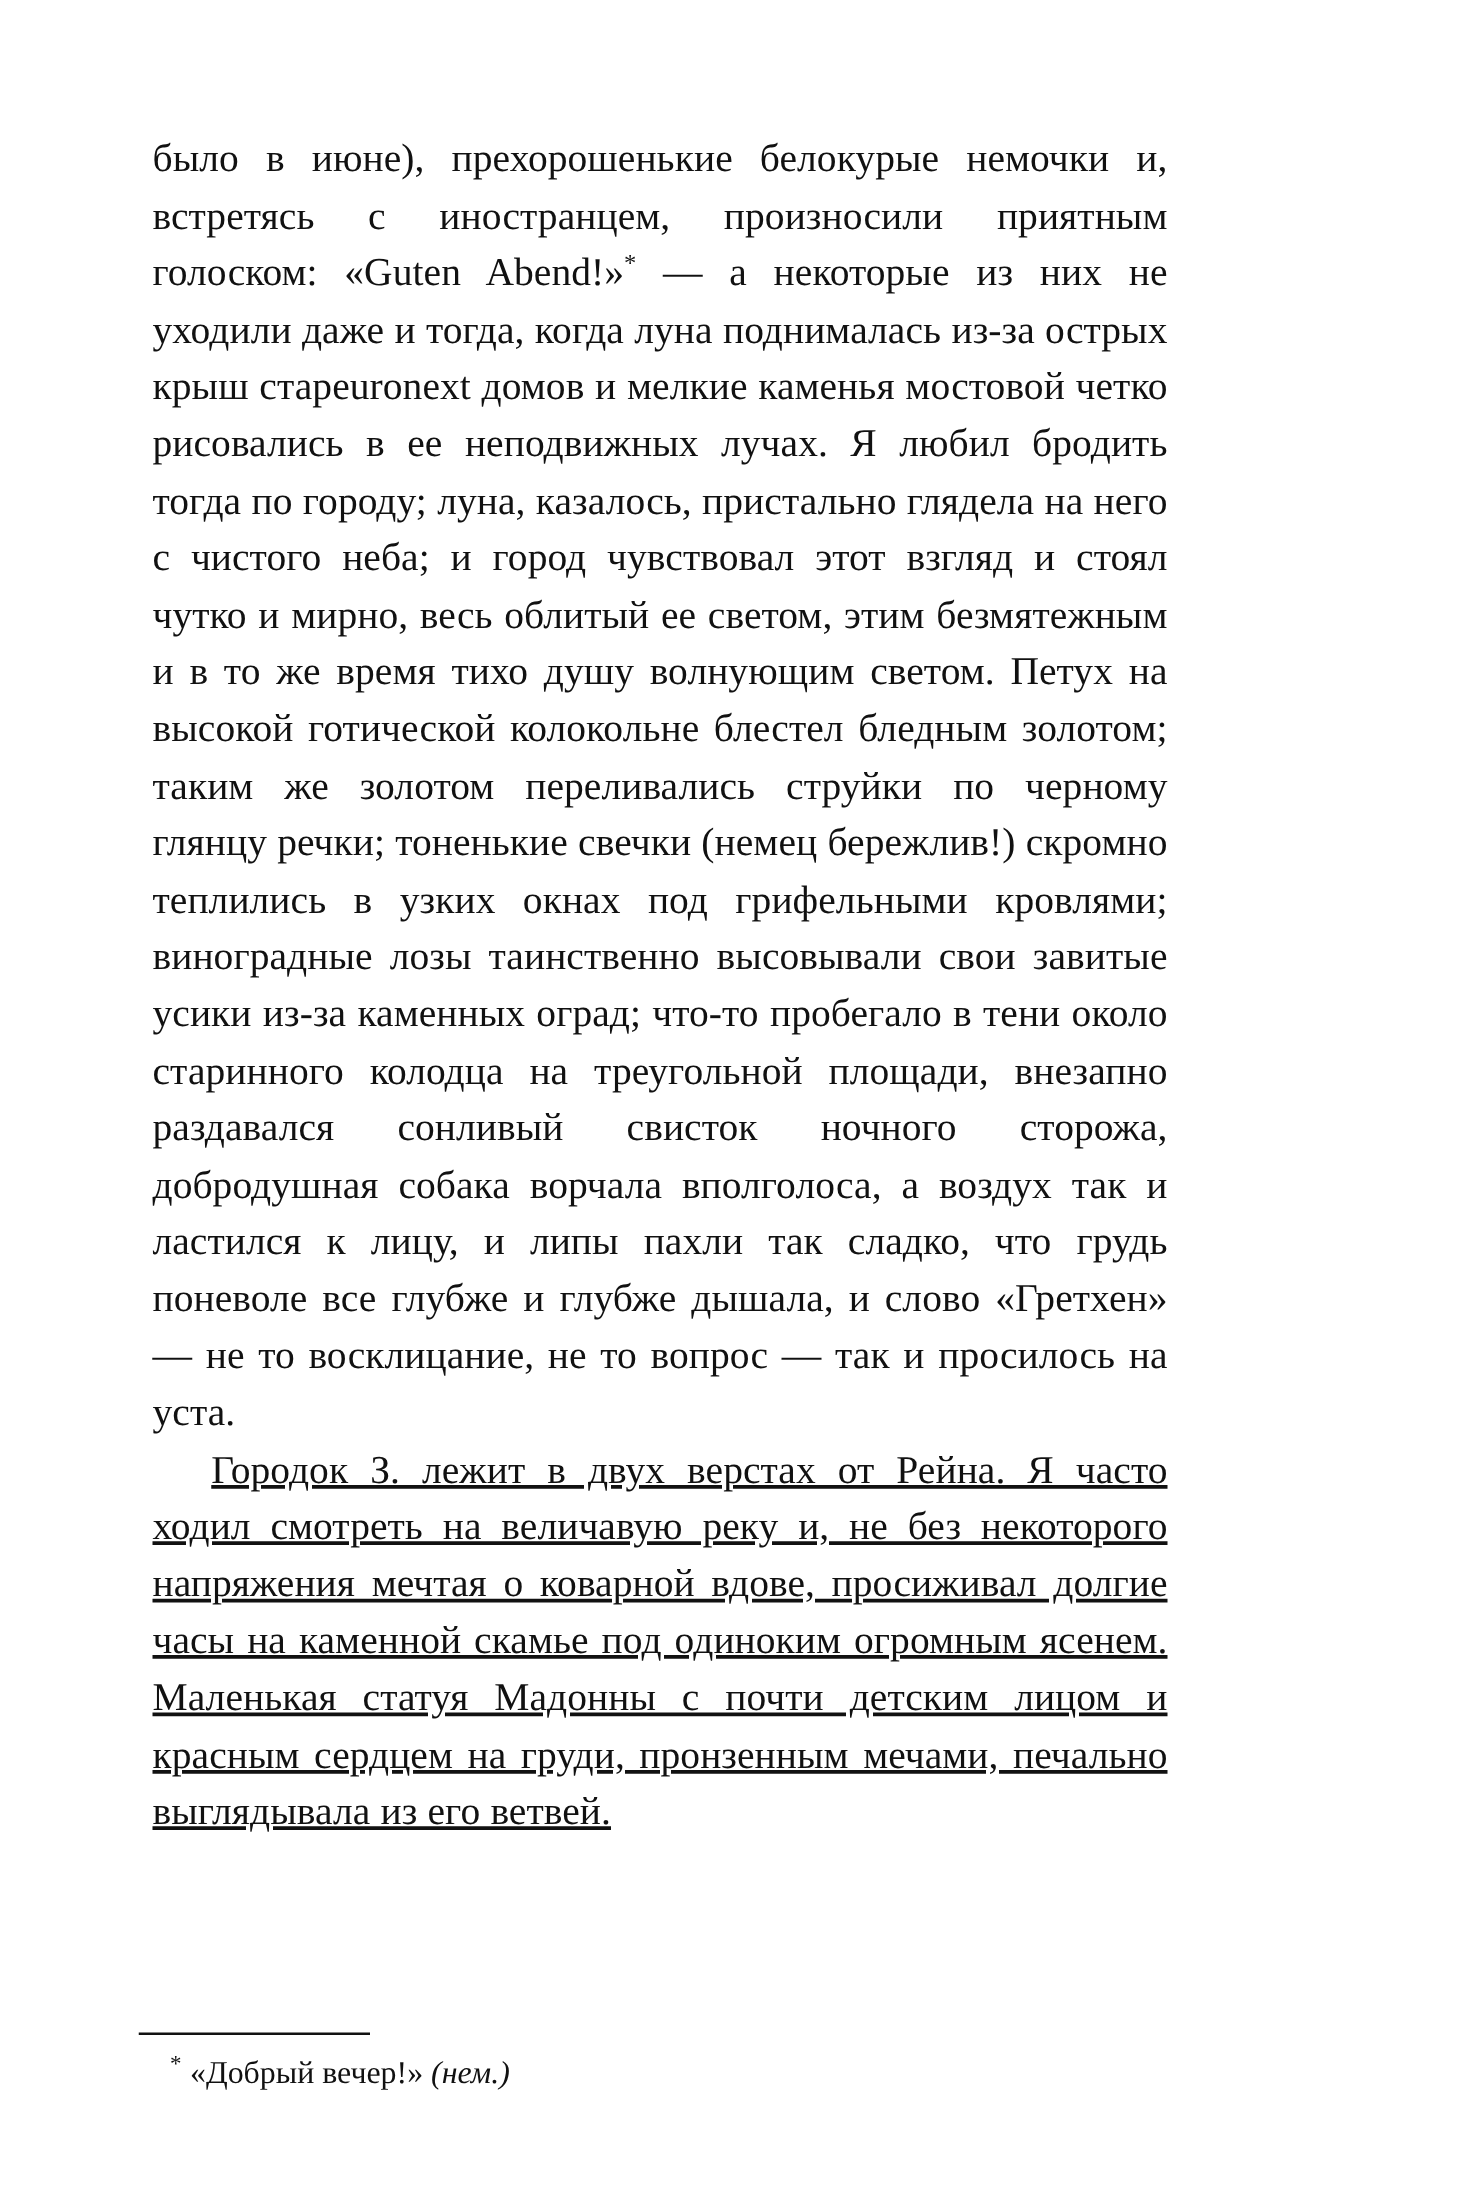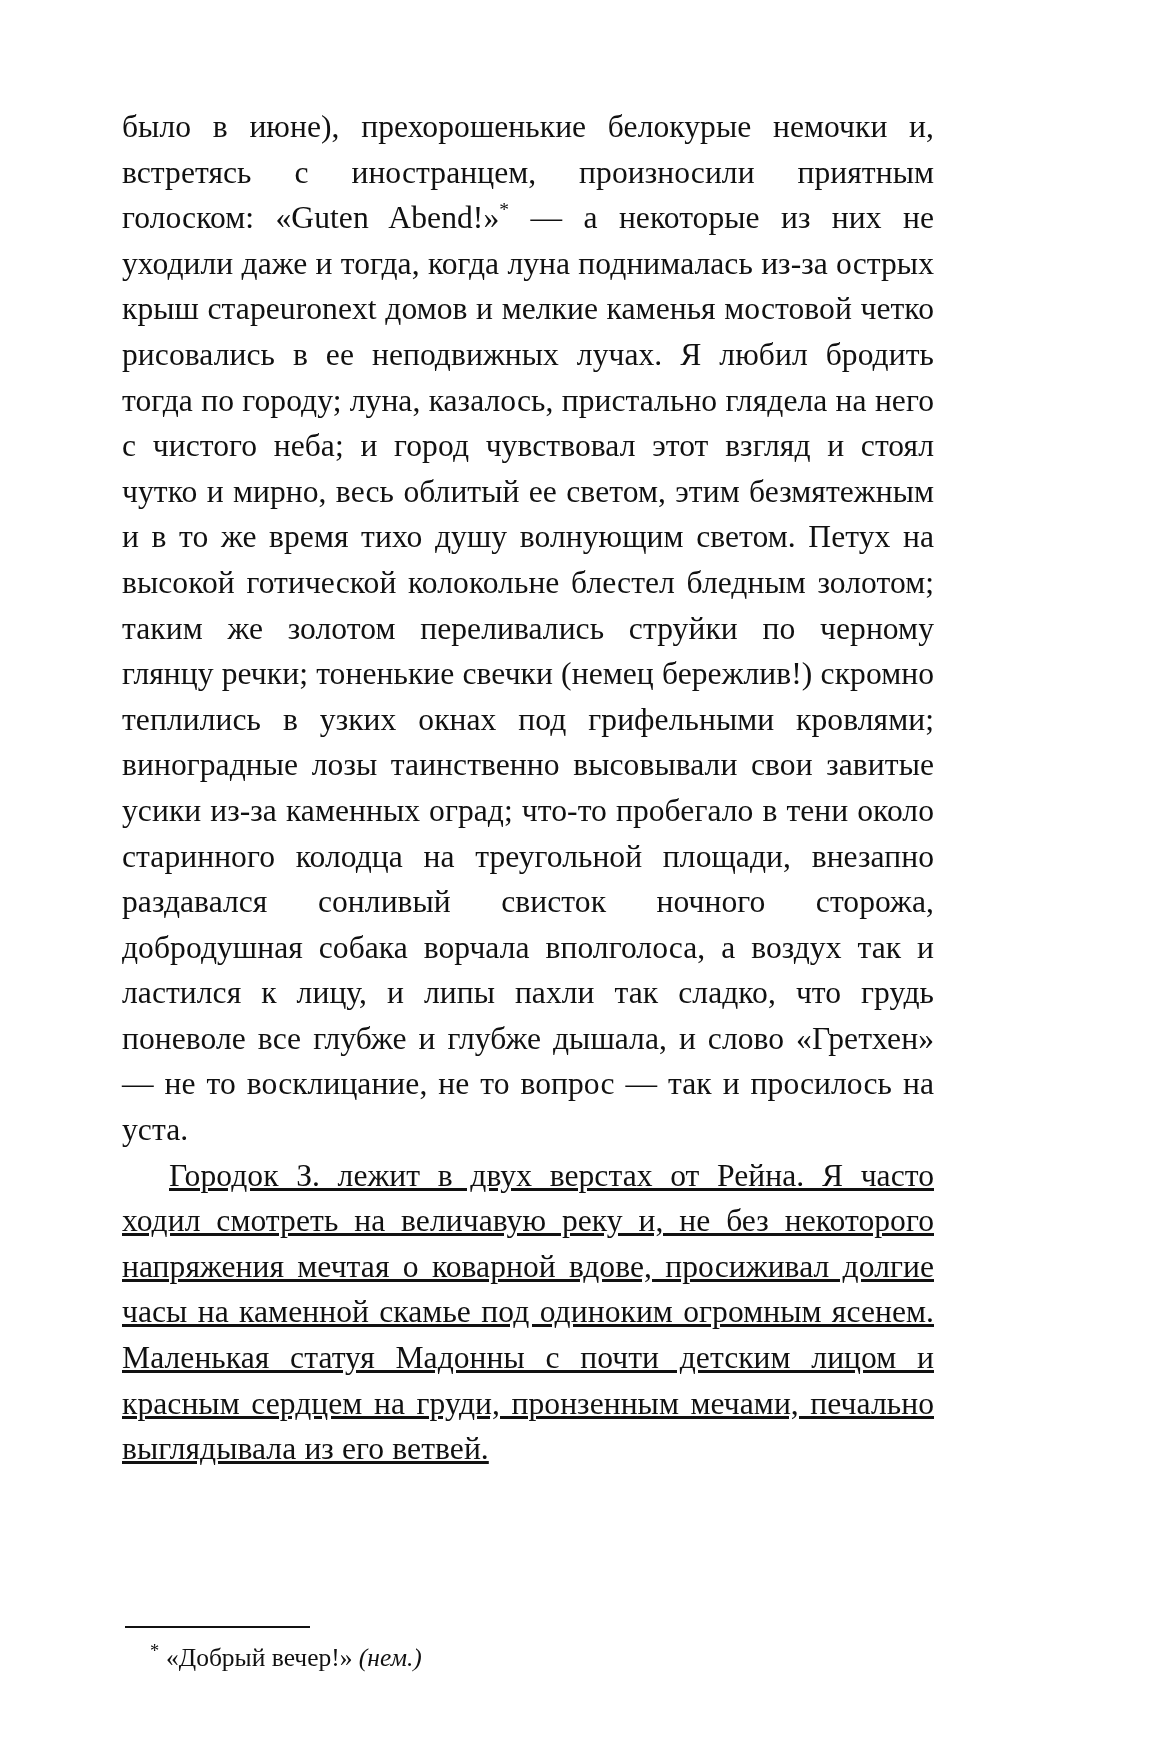--- a/index.html
+++ b/index.html
@@ -49,21 +49,21 @@
   }
 
   .fn-ref {
     font-size: 0.62em;
     vertical-align: super;
     line-height: 0;
   }
 
   .footnote-area {
     position: absolute;
-    left: 122px;
+    left: 108px;
     top: 1626px;
     width: 812px;
   }
 
   .footnote-rule {
     width: 185px;
     height: 0;
     border: 0;
     border-top: 2.4px solid #111111;
     margin: 0 0 14px 3px;

